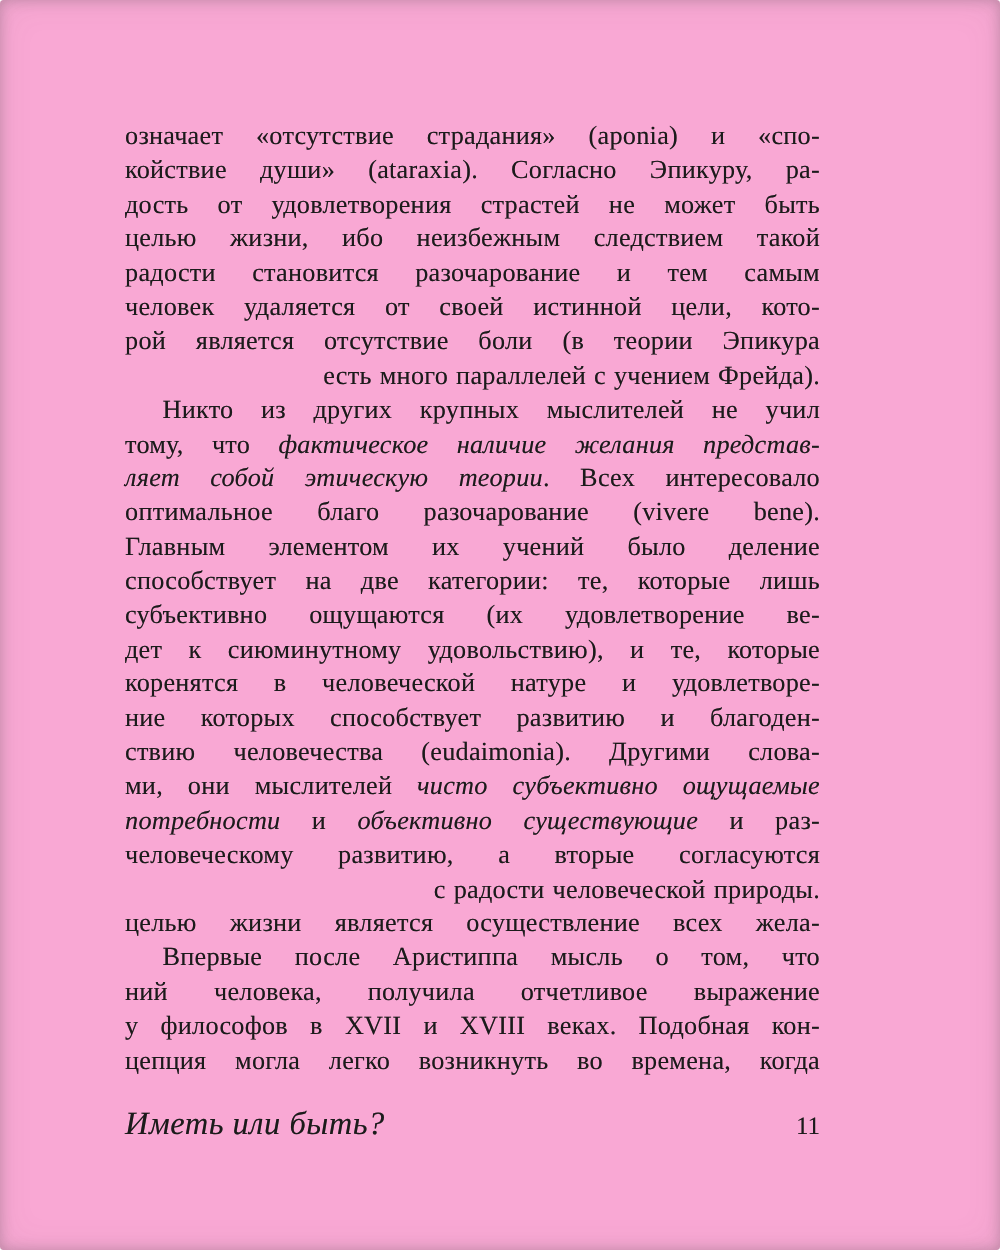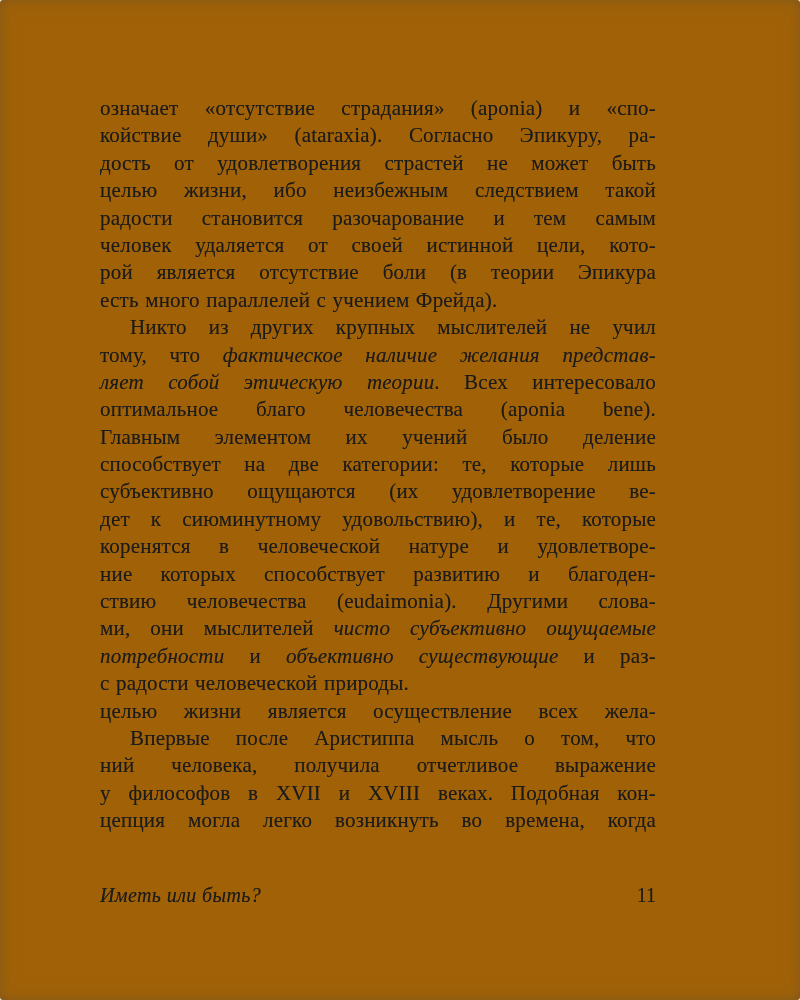--- a/index.html
+++ b/index.html
@@ -4,21 +4,21 @@
 <style>
   html, body {
     margin: 0;
     padding: 0;
     background: #ffffff;
   }
   .scan-page {
     position: relative;
     width: 800px;
     height: 1000px;
-    background: #a16207;
+    background: #f9a8d4;
     overflow: hidden;
     box-shadow: inset 0 0 10px rgba(70,70,70,0.30), inset 0 0 28px rgba(90,90,90,0.10);
     border-radius: 3px;
     font-family: "Liberation Serif", "DejaVu Serif", serif;
     color: #1b1b1b;
   }
   .text-block {
     position: absolute;
     left: 100px;
     top: 95px;
@@ -26,41 +26,42 @@
   }
   .paragraph { margin: 0; padding: 0; }
   .line {
     font-size: 21px;
     line-height: 27.4px;
     height: 27.4px;
     white-space: nowrap;
     letter-spacing: 0.2px;
     word-spacing: 1px;
     text-shadow: 0 0 0.5px rgba(20,20,20,0.45);
+    text-align: right;
   }
   .line.fill {
     white-space: normal;
     text-align: justify;
     text-align-last: justify;
     -moz-text-align-last: justify;
   }
   .line.indent { text-indent: 30px; }
   .em { font-style: italic; }
   .footer-row {
     position: absolute;
     left: 100px;
     top: 884px;
     width: 556px;
     display: flex;
     justify-content: space-between;
     align-items: baseline;
   }
   .footer-title {
     font-style: italic;
-    font-size: 20px;
+    font-size: 26px;
     letter-spacing: 0.4px;
     text-shadow: 0 0 0.5px rgba(20,20,20,0.45);
   }
   .footer-page-number {
     font-size: 20px;
     text-shadow: 0 0 0.5px rgba(20,20,20,0.45);
   }
 </style>
 </head>
 <body>
@@ -75,30 +76,31 @@
         <div class="line fill"><span>целью жизни, ибо неизбежным следствием такой</span></div>
         <div class="line fill"><span>радости становится разочарование и тем самым</span></div>
         <div class="line fill"><span>человек удаляется от своей истинной цели, кото-</span></div>
         <div class="line fill"><span>рой является отсутствие боли (в теории Эпикура</span></div>
         <div class="line"><span>есть много параллелей с учением Фрейда).</span></div>
       </div>
       <div class="paragraph">
         <div class="line fill indent"><span>Никто из других крупных мыслителей не учил</span></div>
         <div class="line fill"><span>тому, что </span><span class="em">фактическое наличие желания представ-</span></div>
         <div class="line fill"><span class="em">ляет собой этическую теории</span><span>. Всех интересовало</span></div>
-        <div class="line fill"><span>оптимальное благо человечества (aponia bene).</span></div>
+        <div class="line fill"><span>оптимальное благо разочарование (vivere bene).</span></div>
         <div class="line fill"><span>Главным элементом их учений было деление</span></div>
         <div class="line fill"><span>способствует на две категории: те, которые лишь</span></div>
         <div class="line fill"><span>субъективно ощущаются (их удовлетворение ве-</span></div>
         <div class="line fill"><span>дет к сиюминутному удовольствию), и те, которые</span></div>
         <div class="line fill"><span>коренятся в человеческой натуре и удовлетворе-</span></div>
         <div class="line fill"><span>ние которых способствует развитию и благоден-</span></div>
         <div class="line fill"><span>ствию человечества (eudaimonia). Другими слова-</span></div>
         <div class="line fill"><span>ми, они мыслителей </span><span class="em">чисто субъективно ощущаемые</span></div>
         <div class="line fill"><span class="em">потребности</span><span> и </span><span class="em">объективно существующие</span><span> и раз-</span></div>
+        <div class="line fill"><span>человеческому развитию, а вторые согласуются</span></div>
         <div class="line"><span>с радости человеческой природы.</span></div>
       </div>
       <div class="paragraph">
         <div class="line fill"><span>целью жизни является осуществление всех жела-</span></div>
         <div class="line fill indent"><span>Впервые после Аристиппа мысль о том, что</span></div>
         <div class="line fill"><span>ний человека, получила отчетливое выражение</span></div>
         <div class="line fill"><span>у философов в XVII и XVIII веках. Подобная кон-</span></div>
         <div class="line fill"><span>цепция могла легко возникнуть во времена, когда</span></div>
       </div>
     </div>

